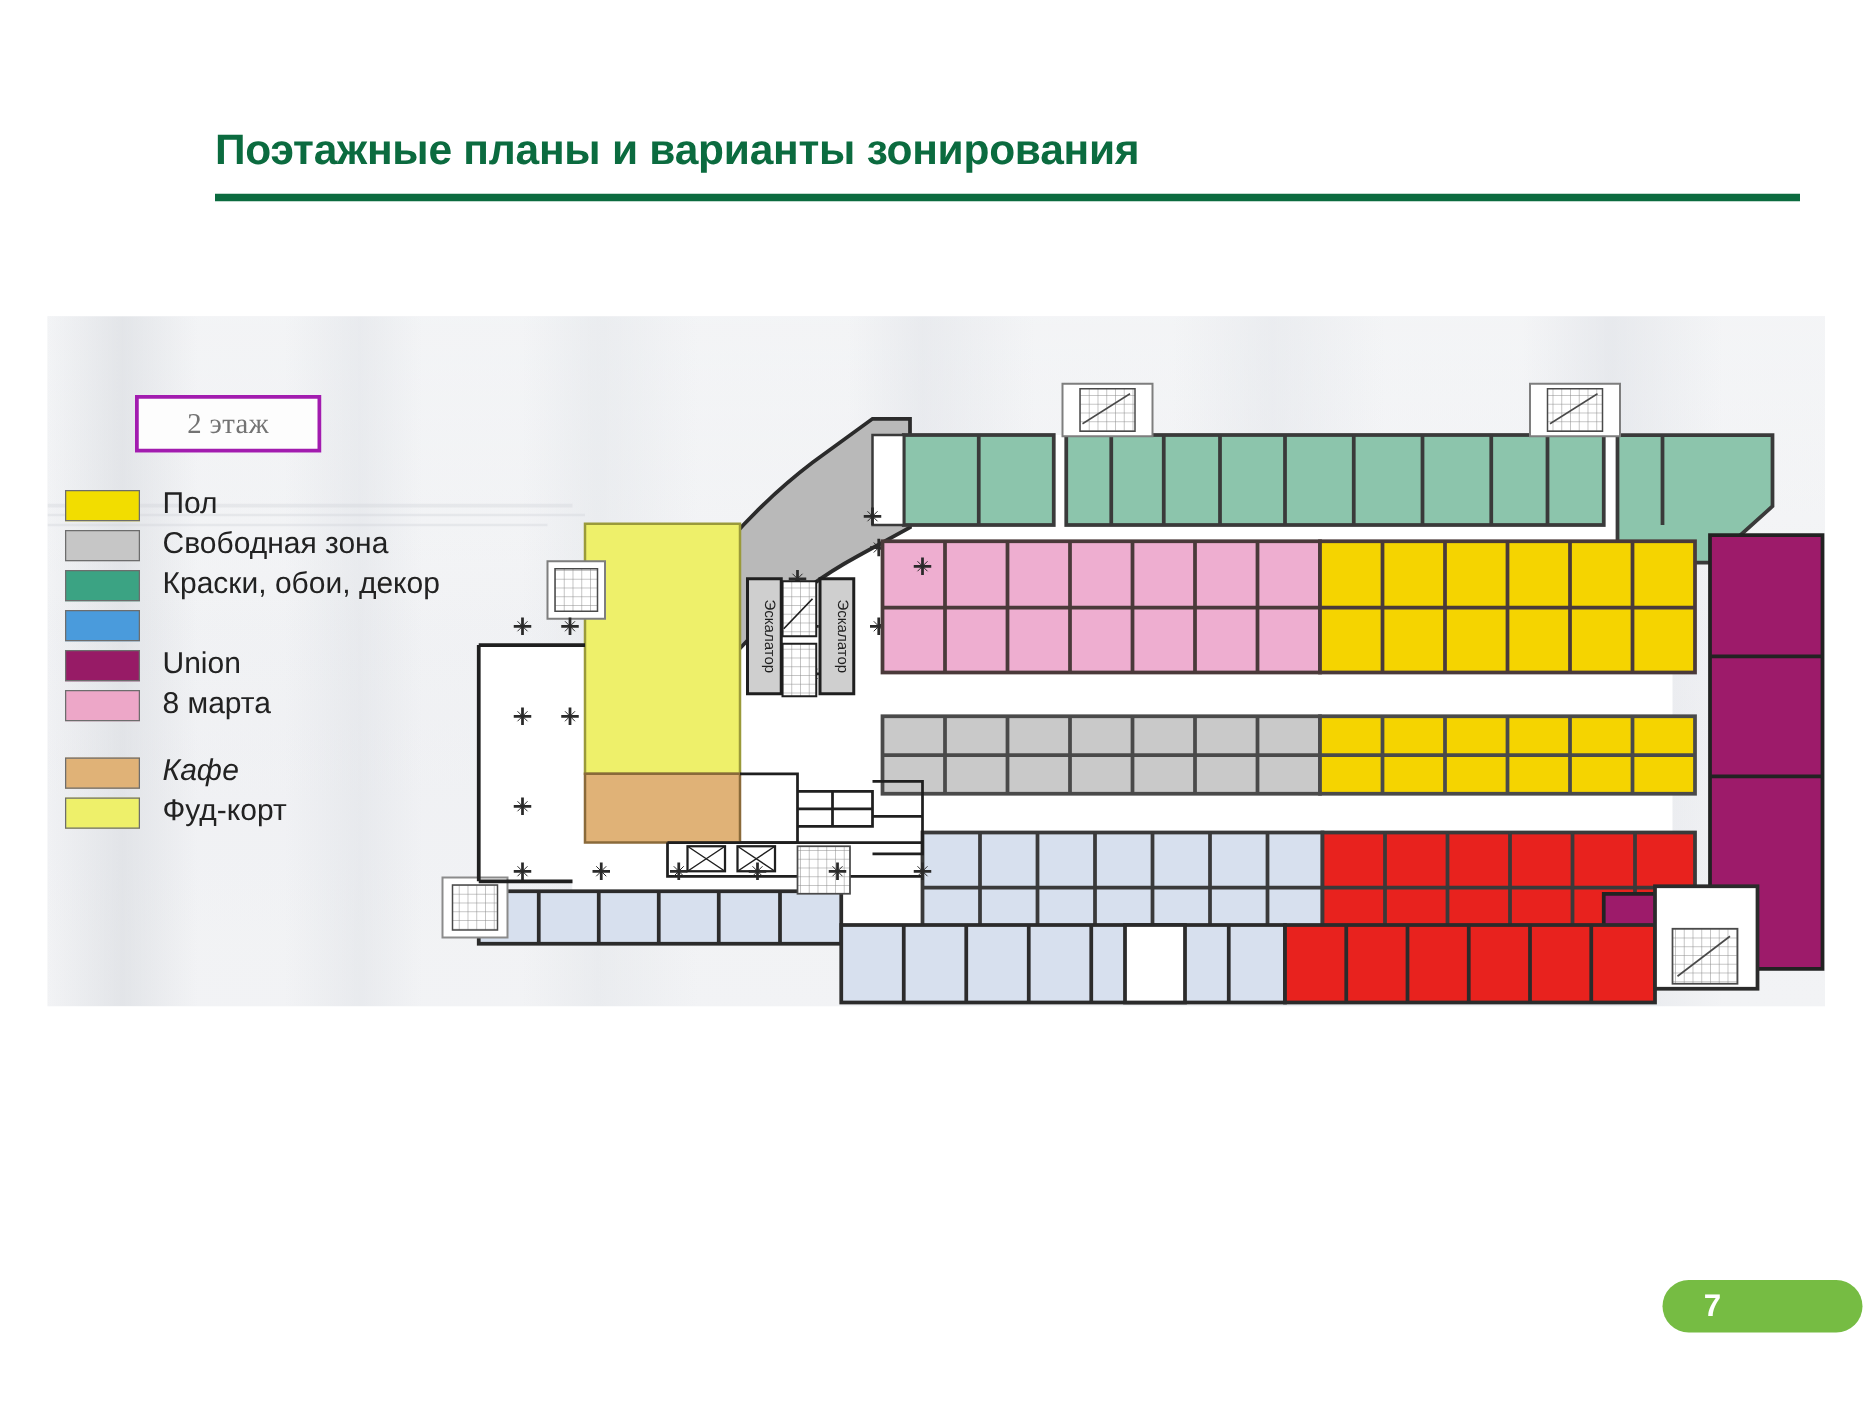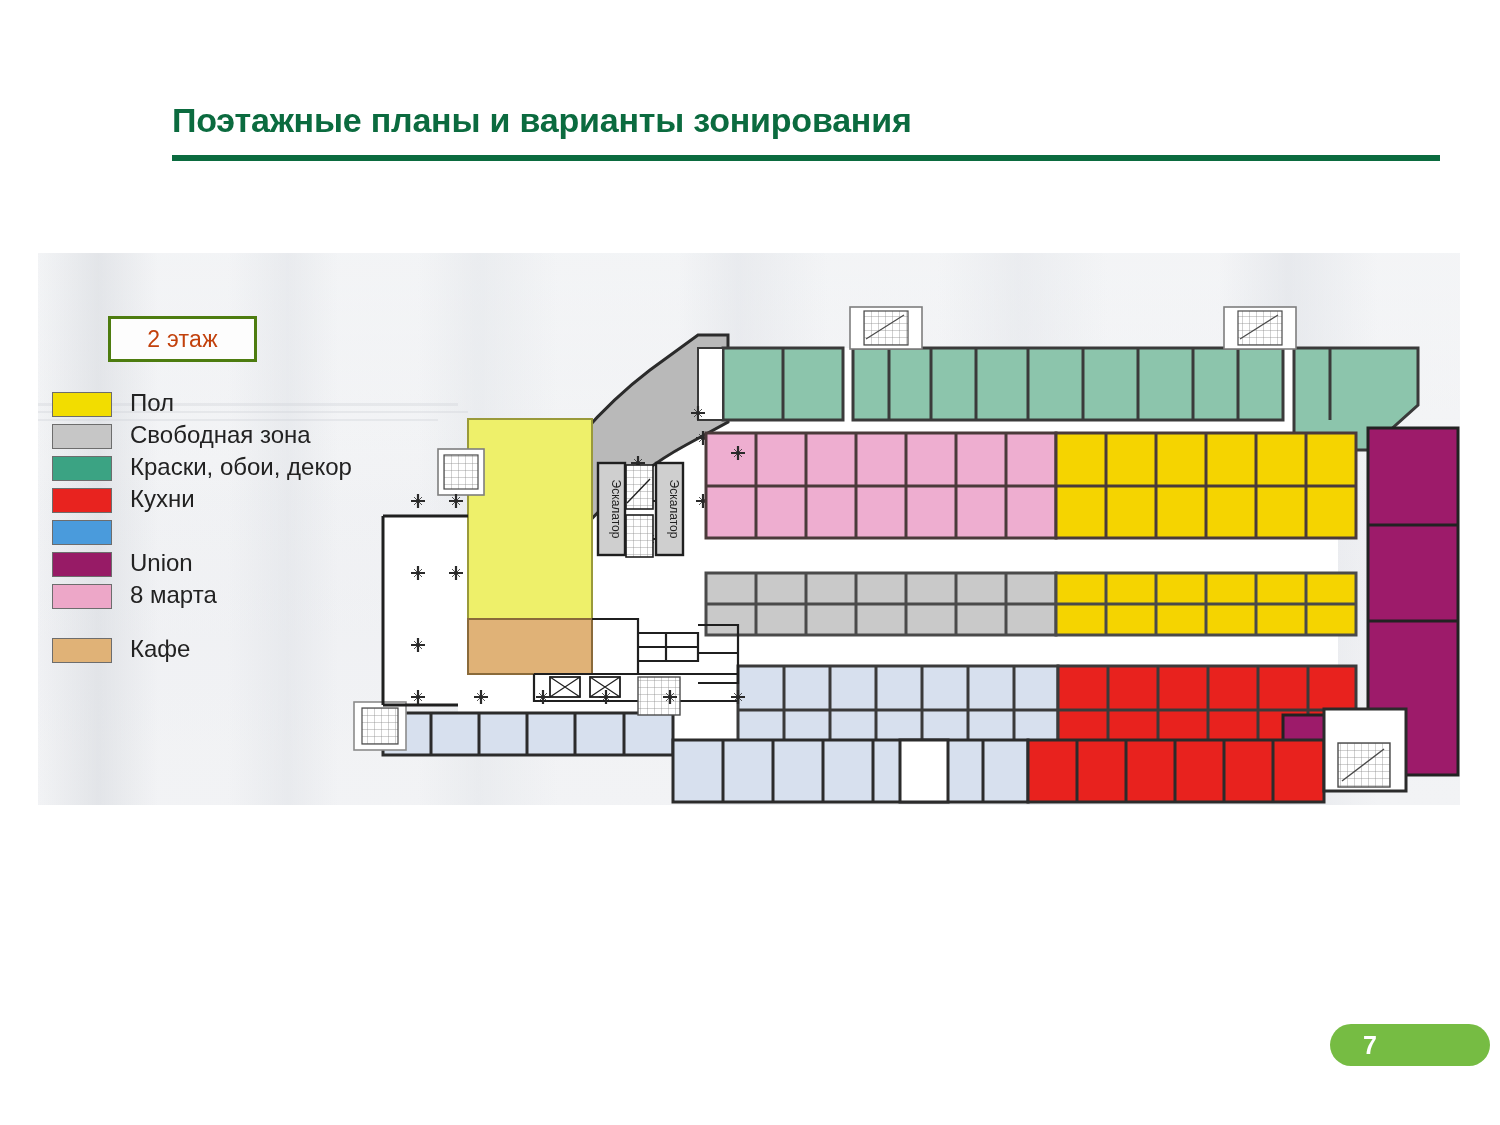--- a/index.html
+++ b/index.html
@@ -56,37 +56,38 @@
     background:rgba(205,209,215,.35);
     pointer-events:none;
   }
 
   
   .floor-badge{
     position:absolute;
     left:108px; top:316px;
     width:143px;height:40px;
     background:#fdfdfd;
-    border:3px solid #4d7c0f;
+    border:3px solid #a21caf;
     display:flex;align-items:center;justify-content:center;
-    font-size:23px;color:#c2410c;
+    font-size:23px;color:#737373;
     letter-spacing:.3px;
+    font-family:Liberation Serif, serif;
   }
   .legend{
     position:absolute;
     left:52px; top:390px;
     width:310px;
   }
   .legend-row{
     display:flex;
     align-items:flex-start;
     margin-bottom:5px;
     min-height:27px;
   }
-  .legend-row.gap-before{margin-top:27px;}
+  .legend-row.gap-before{margin-top:27px;font-style:italic;}
   .legend-swatch{
     width:58px;height:23px;
     border:1.5px solid #6d6d6d;
     flex:0 0 auto;
     margin-top:2px;
   }
   .legend-label{
     margin-left:18px;
     font-size:24px;
     color:#222;
@@ -344,33 +345,33 @@
     </div>
     <div class="legend-row">
       <div class="legend-swatch" style="background: rgb(198, 198, 198);"></div>
       <div class="legend-label">Свободная зона</div>
     </div>
     <div class="legend-row">
       <div class="legend-swatch" style="background: rgb(59, 163, 131);"></div>
       <div class="legend-label">Краски, обои, декор</div>
     </div>
     <div class="legend-row">
-      <div class="legend-swatch" style="background: rgb(232, 35, 31);"></div>
-      <div class="legend-label">Кухни</div>
-    </div>
-    <div class="legend-row">
       <div class="legend-swatch" style="background: rgb(74, 155, 220);"></div>
     </div>
     <div class="legend-row">
       <div class="legend-swatch" style="background: rgb(151, 27, 102);"></div>
       <div class="legend-label">Union</div>
     </div>
     <div class="legend-row">
       <div class="legend-swatch" style="background: rgb(237, 167, 200);"></div>
       <div class="legend-label">8 марта</div>
     </div>
     <div class="legend-row gap-before">
       <div class="legend-swatch" style="background: rgb(224, 178, 119);"></div>
       <div class="legend-label">Кафе</div>
     </div>
+    <div class="legend-row">
+      <div class="legend-swatch" style="background: rgb(238, 240, 106);"></div>
+      <div class="legend-label">Фуд-корт</div>
+    </div>
   </div>
 
 <div class="page-badge">7</div>
 
 </body></html>

